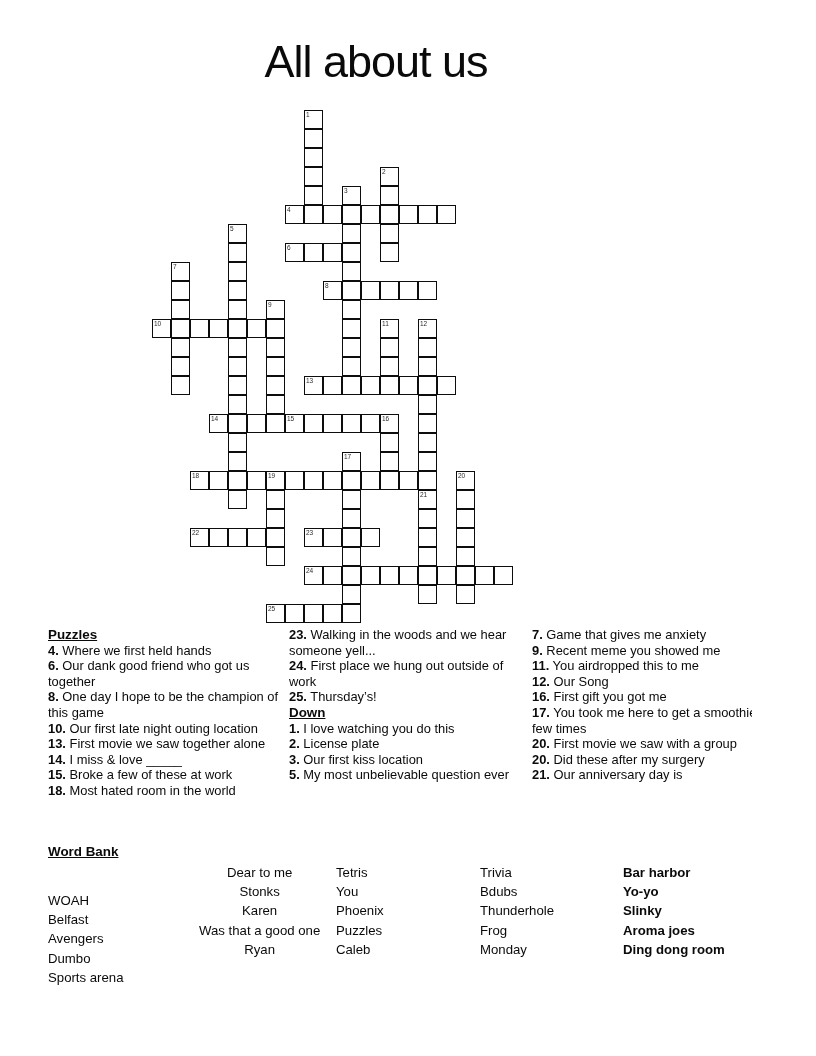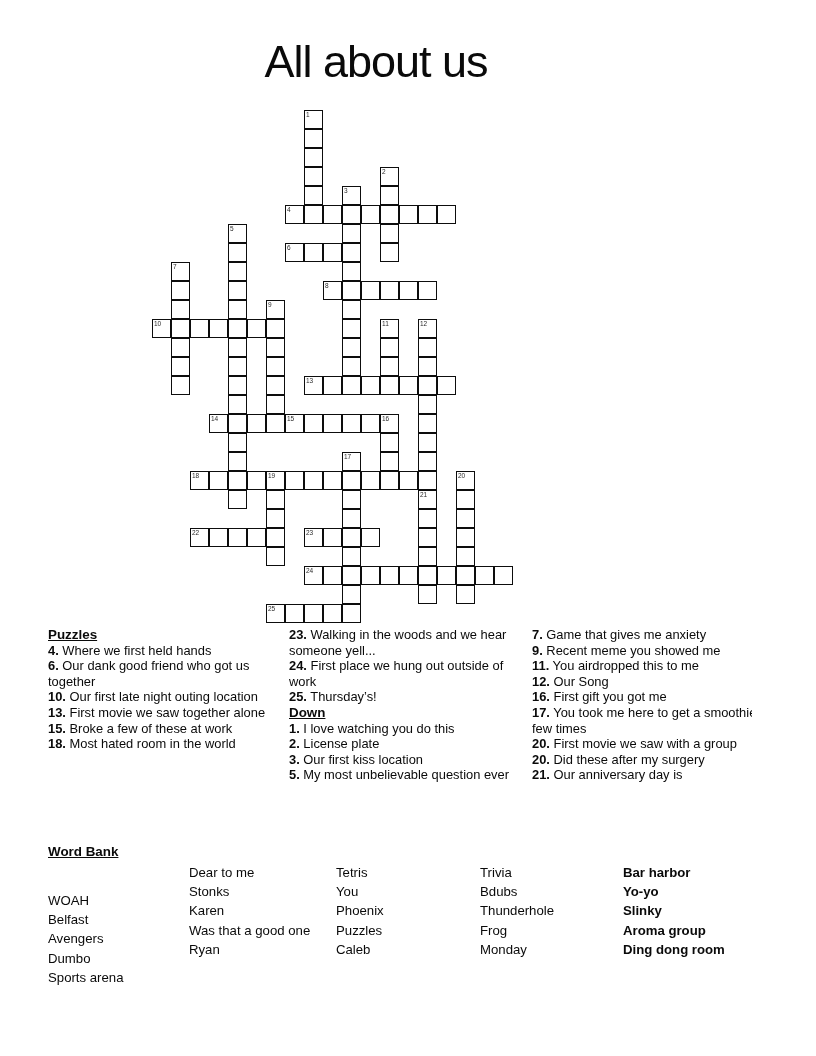--- a/index.html
+++ b/index.html
@@ -228,22 +228,24 @@
         <span class="cellnum">25</span>
       </div>
       <div class="cell" style="left: 133px; top: 494px;"></div>
       <div class="cell" style="left: 152px; top: 494px;"></div>
       <div class="cell" style="left: 171px; top: 494px;"></div>
     </div>
   <div class="clue-col" id="clue-col-1">
       <div class="clue-header">Puzzles</div>
       <div class="clue"><b>4.</b> Where we first held hands</div>
       <div class="clue"><b>6.</b> Our dank good friend who got us together</div>
+      <div class="clue"><b>8.</b> One day I hope to be the champion of this game</div>
       <div class="clue"><b>10.</b> Our first late night outing location</div>
       <div class="clue"><b>13.</b> First movie we saw together alone</div>
+      <div class="clue"><b>14.</b> I miss &amp; love _____</div>
       <div class="clue"><b>15.</b> Broke a few of these at work</div>
       <div class="clue"><b>18.</b> Most hated room in the world</div>
     </div>
   <div class="clue-col" id="clue-col-2">
       <div class="clue"><b>23.</b> Walking in the woods and we hear someone yell...</div>
       <div class="clue"><b>24.</b> First place we hung out outside of work</div>
       <div class="clue"><b>25.</b> Thursday’s!</div>
       <div class="clue-header">Down</div>
       <div class="clue"><b>1.</b> I love watching you do this</div>
       <div class="clue"><b>2.</b> License plate</div>
@@ -263,21 +265,21 @@
     </div>
   <div id="bank-header">Word Bank</div>
   <div id="bank">
       <div class="bank-col" style="left: 48px; margin-top: 28px;">
         <div>WOAH</div>
         <div>Belfast</div>
         <div>Avengers</div>
         <div>Dumbo</div>
         <div>Sports arena</div>
       </div>
-      <div class="bank-col" style="left: 189px;">
+      <div class="bank-col" style="left: 199px; text-align: center;">
         <div>Dear to me</div>
         <div>Stonks</div>
         <div>Karen</div>
         <div>Was that a good one</div>
         <div>Ryan</div>
       </div>
       <div class="bank-col" style="left: 336px;">
         <div>Tetris</div>
         <div>You</div>
         <div>Phoenix</div>
@@ -288,17 +290,17 @@
         <div>Trivia</div>
         <div>Bdubs</div>
         <div>Thunderhole</div>
         <div>Frog</div>
         <div>Monday</div>
       </div>
       <div class="bank-col" style="left: 623px; font-weight: bold;">
         <div>Bar harbor</div>
         <div>Yo-yo</div>
         <div>Slinky</div>
-        <div>Aroma group</div>
+        <div>Aroma joes</div>
         <div>Ding dong room</div>
       </div>
     </div>
 </div>
 
 </body></html>

